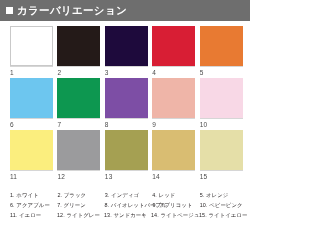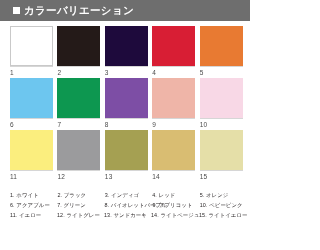--- a/index.html
+++ b/index.html
@@ -25,21 +25,21 @@
   .header {
     position: absolute;
     left: 0;
     top: 0;
     width: 250px;
     height: 21px;
     background: #6e6e6e;
     display: flex;
     align-items: center;
     box-sizing: border-box;
-    padding-left: 13px;
+    padding-left: 6px;
   }
   .header-marker {
     width: 7px;
     height: 7px;
     background: #ffffff;
     margin-right: 4px;
     flex: 0 0 auto;
   }
   .header-title {
     color: #ffffff;

